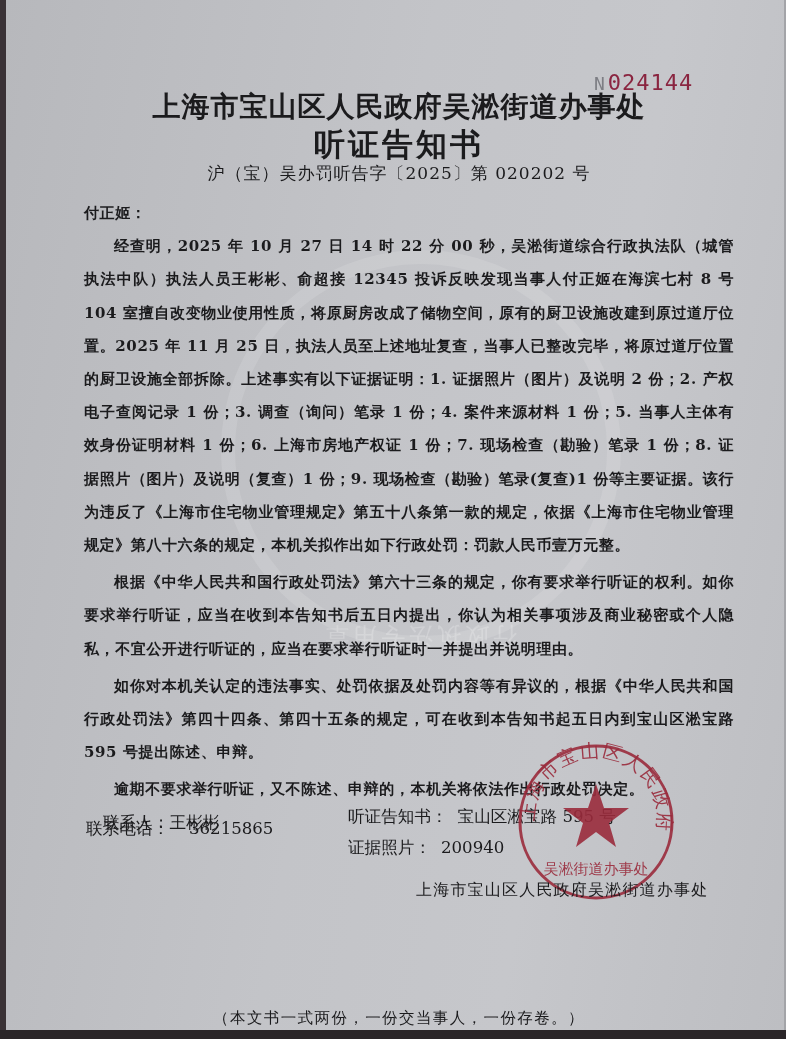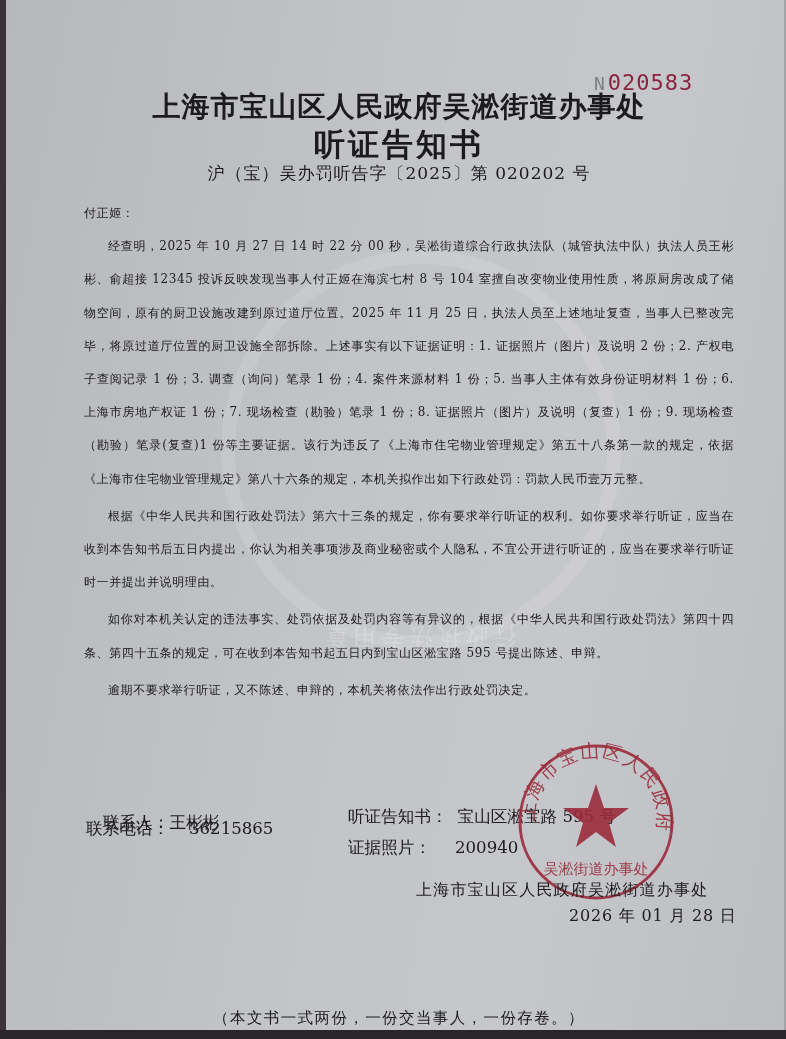--- a/index.html
+++ b/index.html
@@ -29,22 +29,23 @@
   .title2 {
     position:absolute; left:0; width:786px; top:124px; text-align:center;
     font-size:31px; font-weight:bold; letter-spacing:3px;
   }
   .docno {
     position:absolute; left:0; width:786px; top:162px; text-align:center;
     font-size:17px; letter-spacing:1px;
   }
   .body {
     position:absolute; left:78px; top:197px; width:650px;
-    font-size:12px; line-height:33.2px; letter-spacing:0.6px;
+    font-size:15px; line-height:33.2px; letter-spacing:0.6px;
     text-align:justify;
+    font-weight:bold;
   }
   .body p { margin:0; text-indent:2em; }
   .body p.salutation { text-indent:0; }
   .body p.spaced { margin-top:4px; }
   .contacts { position:absolute; left:0; top:0; font-size:16.6px; }
   .c-row { position:absolute; white-space:nowrap; }
   .sign-org { position:absolute; left:410px; top:880px; font-size:16px; letter-spacing:1.2px; }
   .sign-date { position:absolute; left:563px; top:906px; font-size:16px; letter-spacing:0.8px; }
   .footnote { position:absolute; left:0; width:786px; top:1008px; text-align:center; font-size:15.5px; letter-spacing:1.4px; }
   .watermark {
@@ -61,21 +62,21 @@
 <body>
 
 <div class="left-edge"></div>
 
 <div class="page">
 
   <div class="watermark"></div>
   <div class="wm-text">行政执法专用章</div>
 
   <div class="serial">
-    <span class="no">N</span><span>020583</span>
+    <span class="no">N</span><span>024144</span>
   </div>
 
   <div class="title1">上海市宝山区人民政府吴淞街道办事处</div>
   <div class="title2">听证告知书</div>
   <div class="docno">沪（宝）吴办罚听告字〔2025〕第 020202 号</div>
 
   <div class="body">
     <p class="salutation">付正姬：</p>
     <p>经查明，2025 年 10 月 27 日 14 时 22 分 00 秒，吴淞街道综合行政执法队（城管执法中队）执法人员王彬彬、俞超接 12345 投诉反映发现当事人付正姬在海滨七村 8 号 104 室擅自改变物业使用性质，将原厨房改成了储物空间，原有的厨卫设施改建到原过道厅位置。2025 年 11 月 25 日，执法人员至上述地址复查，当事人已整改完毕，将原过道厅位置的厨卫设施全部拆除。上述事实有以下证据证明：1. 证据照片（图片）及说明 2 份；2. 产权电子查阅记录 1 份；3. 调查（询问）笔录 1 份；4. 案件来源材料 1 份；5. 当事人主体有效身份证明材料 1 份；6. 上海市房地产权证 1 份；7. 现场检查（勘验）笔录 1 份；8. 证据照片（图片）及说明（复查）1 份；9. 现场检查（勘验）笔录(复查)1 份等主要证据。该行为违反了《上海市住宅物业管理规定》第五十八条第一款的规定，依据《上海市住宅物业管理规定》第八十六条的规定，本机关拟作出如下行政处罚：罚款人民币壹万元整。</p>
     <p class="spaced">根据《中华人民共和国行政处罚法》第六十三条的规定，你有要求举行听证的权利。如你要求举行听证，应当在收到本告知书后五日内提出，你认为相关事项涉及商业秘密或个人隐私，不宜公开进行听证的，应当在要求举行听证时一并提出并说明理由。</p>
@@ -87,35 +88,34 @@
     <div class="c-row" style="left:97px; top:812px;">
       <span>联系人：</span><span style="">王彬彬</span>
     </div>
     <div class="c-row" style="left:80px; top:818px;">
       <span>联系电话：</span><span style="margin-left:20px;">36215865</span>
     </div>
     <div class="c-row" style="left:342px; top:806px;">
       <span>听证告知书：</span><span style="margin-left:10px;">宝山区淞宝路 595 号</span>
     </div>
     <div class="c-row" style="left:342px; top:837px;">
-      <span>证据照片：</span><span style="margin-left:24px;">200940</span>
+      <span>证据照片：</span><span style="margin-left:10px;">200940</span>
     </div>
   </div>
 
   <svg class="seal" viewBox="0 0 170 160">
     <defs>
       <path id="sealArc" d="M 25 95 A 62 62 0 1 1 145 95" fill="none"></path>
     </defs>
     <circle cx="85" cy="82" r="76" fill="none" stroke="#9a2b3c" stroke-width="3" opacity="0.9"></circle>
     <polygon points="85,44 93,68 118,68 98,83 105,107 85,92 65,107 72,83 52,68 77,68" fill="#9a2b3c" opacity="0.9"></polygon>
     <text font-size="19" fill="#9a2b3c" opacity="0.9" font-family="DejaVu Serif, serif" letter-spacing="2">
       <textPath href="#sealArc" startOffset="6%">上海市宝山区人民政府</textPath>
     </text>
     <text x="85" y="134" text-anchor="middle" font-size="15" fill="#9a2b3c" opacity="0.9" font-family="DejaVu Serif, serif">吴淞街道办事处</text>
   </svg>
 
   <div class="sign-org">上海市宝山区人民政府吴淞街道办事处</div>
-  <div class="sign-date">2026 年 01 月 28 日</div>
 
   <div class="footnote">（本文书一式两份，一份交当事人，一份存卷。）</div>
 </div>
 
 <div class="bottom-shadow"></div>
 
 </body></html>

